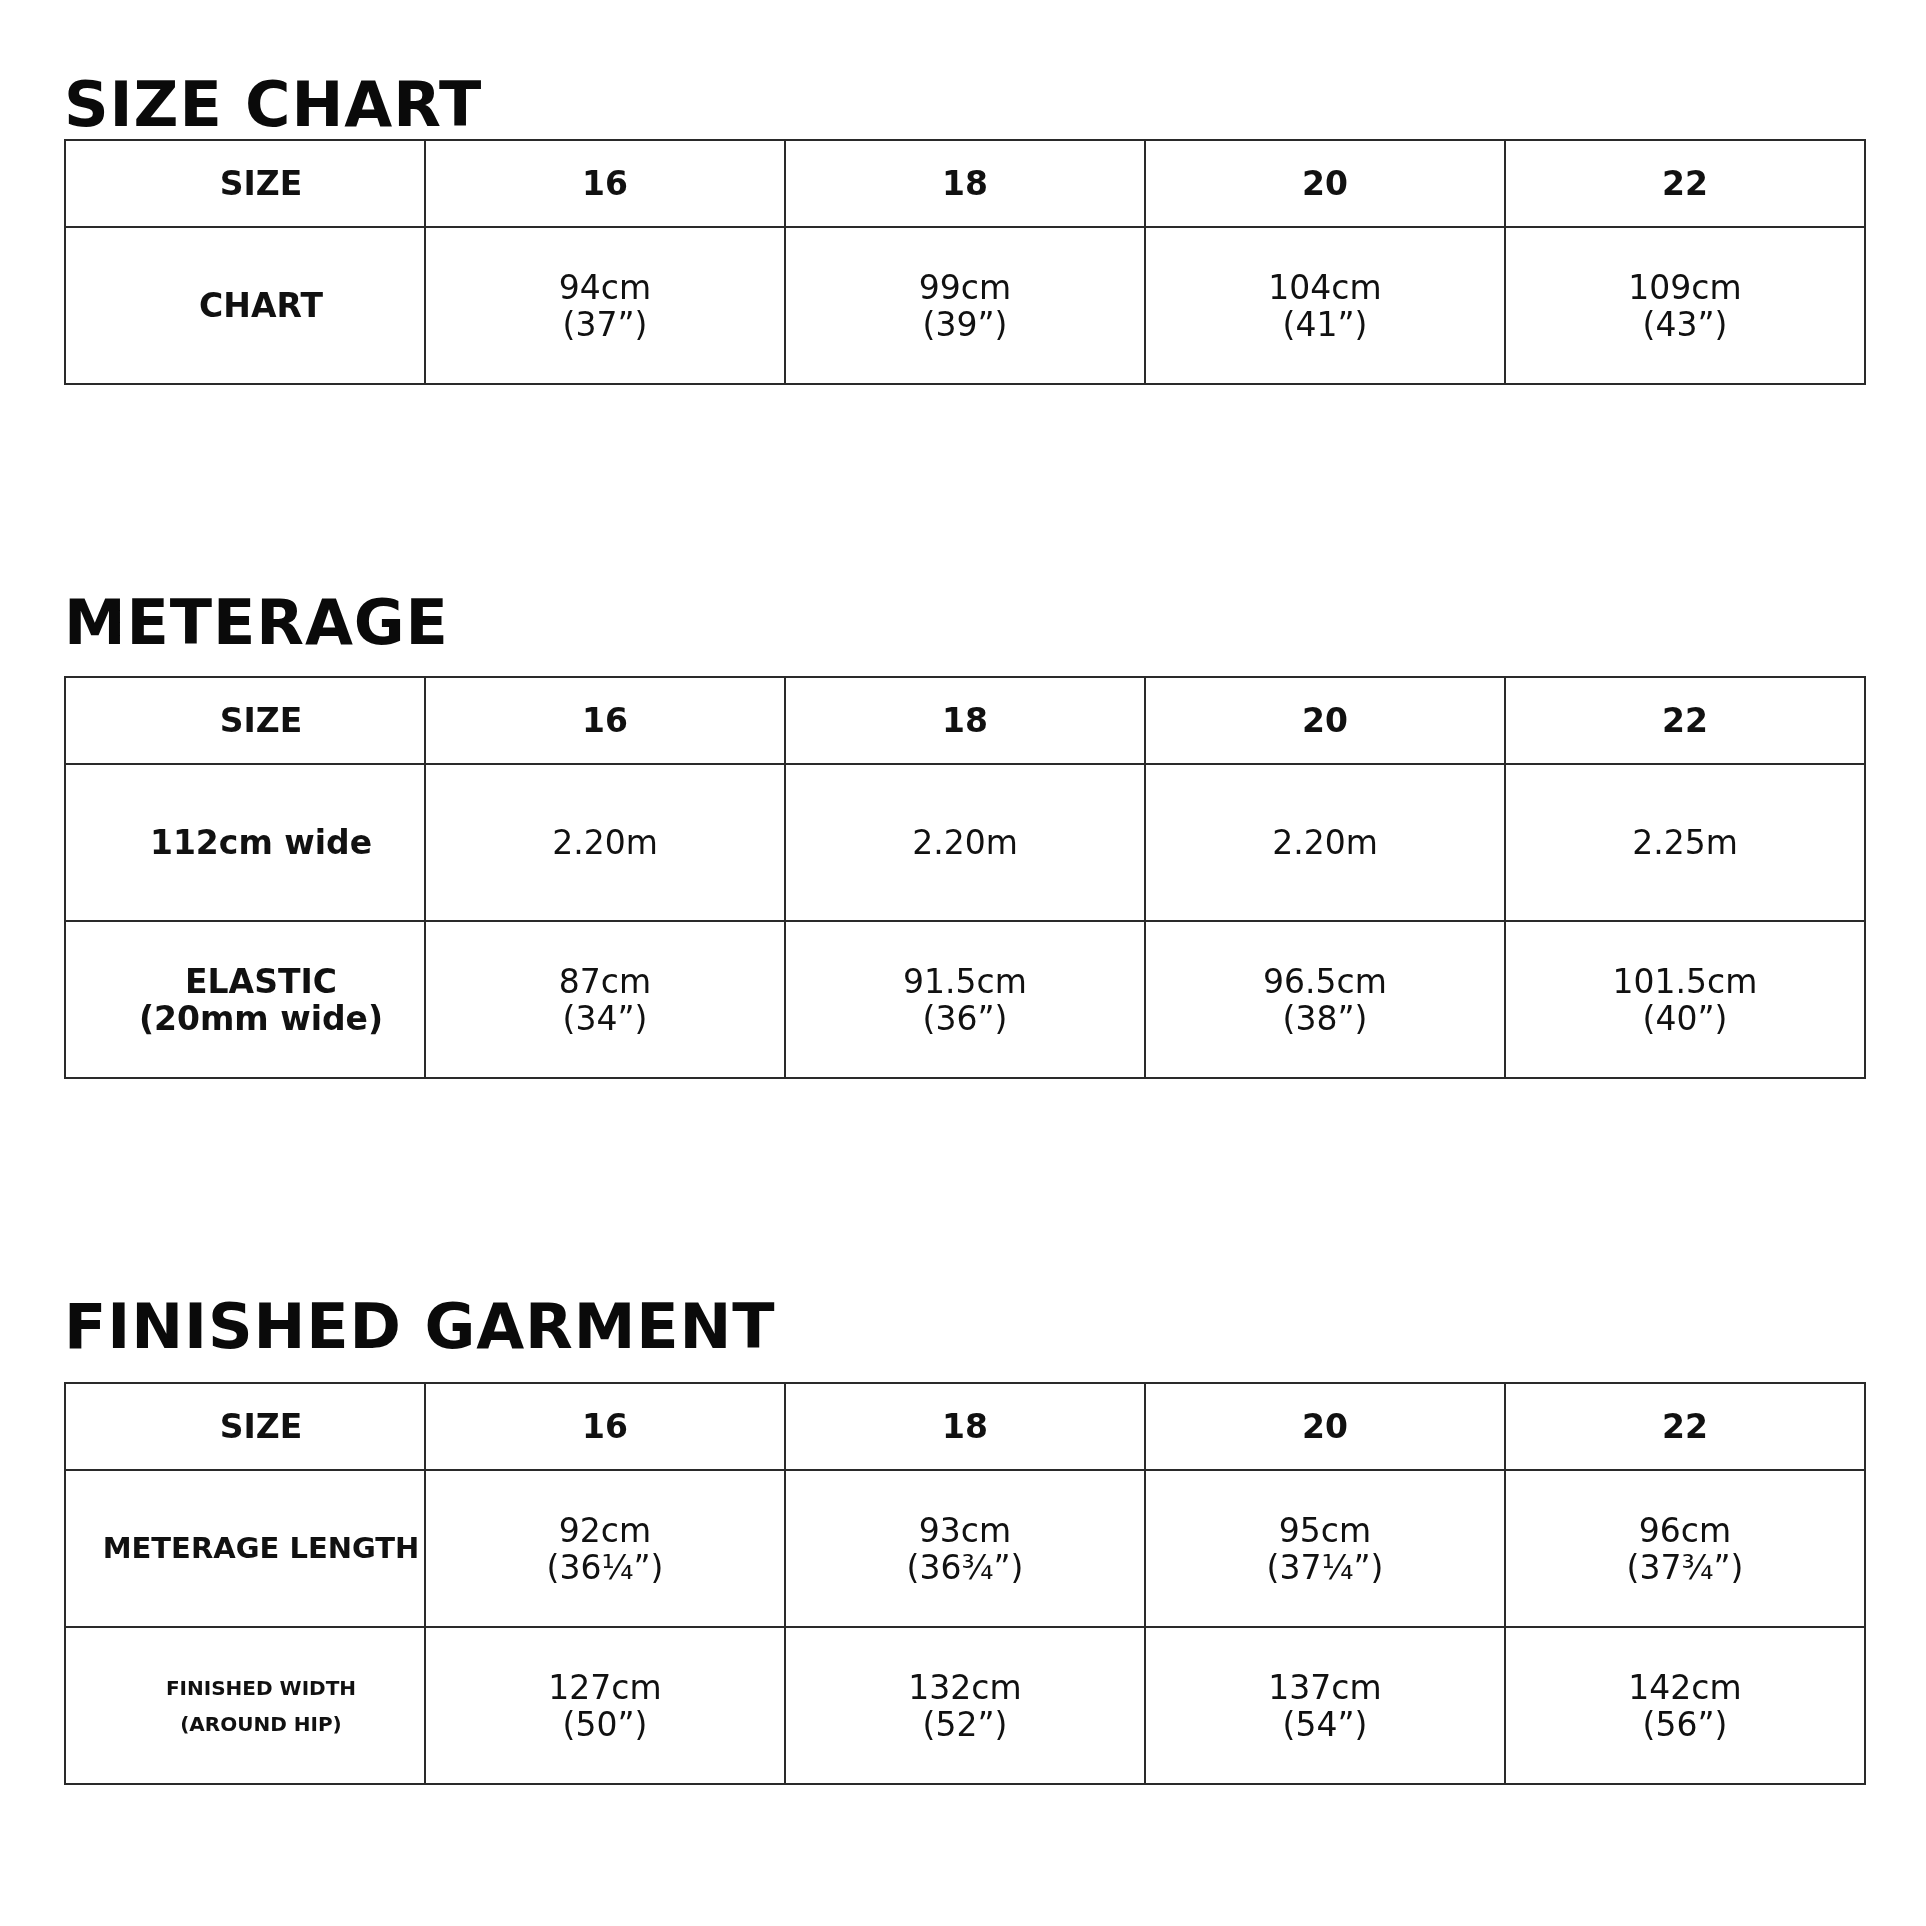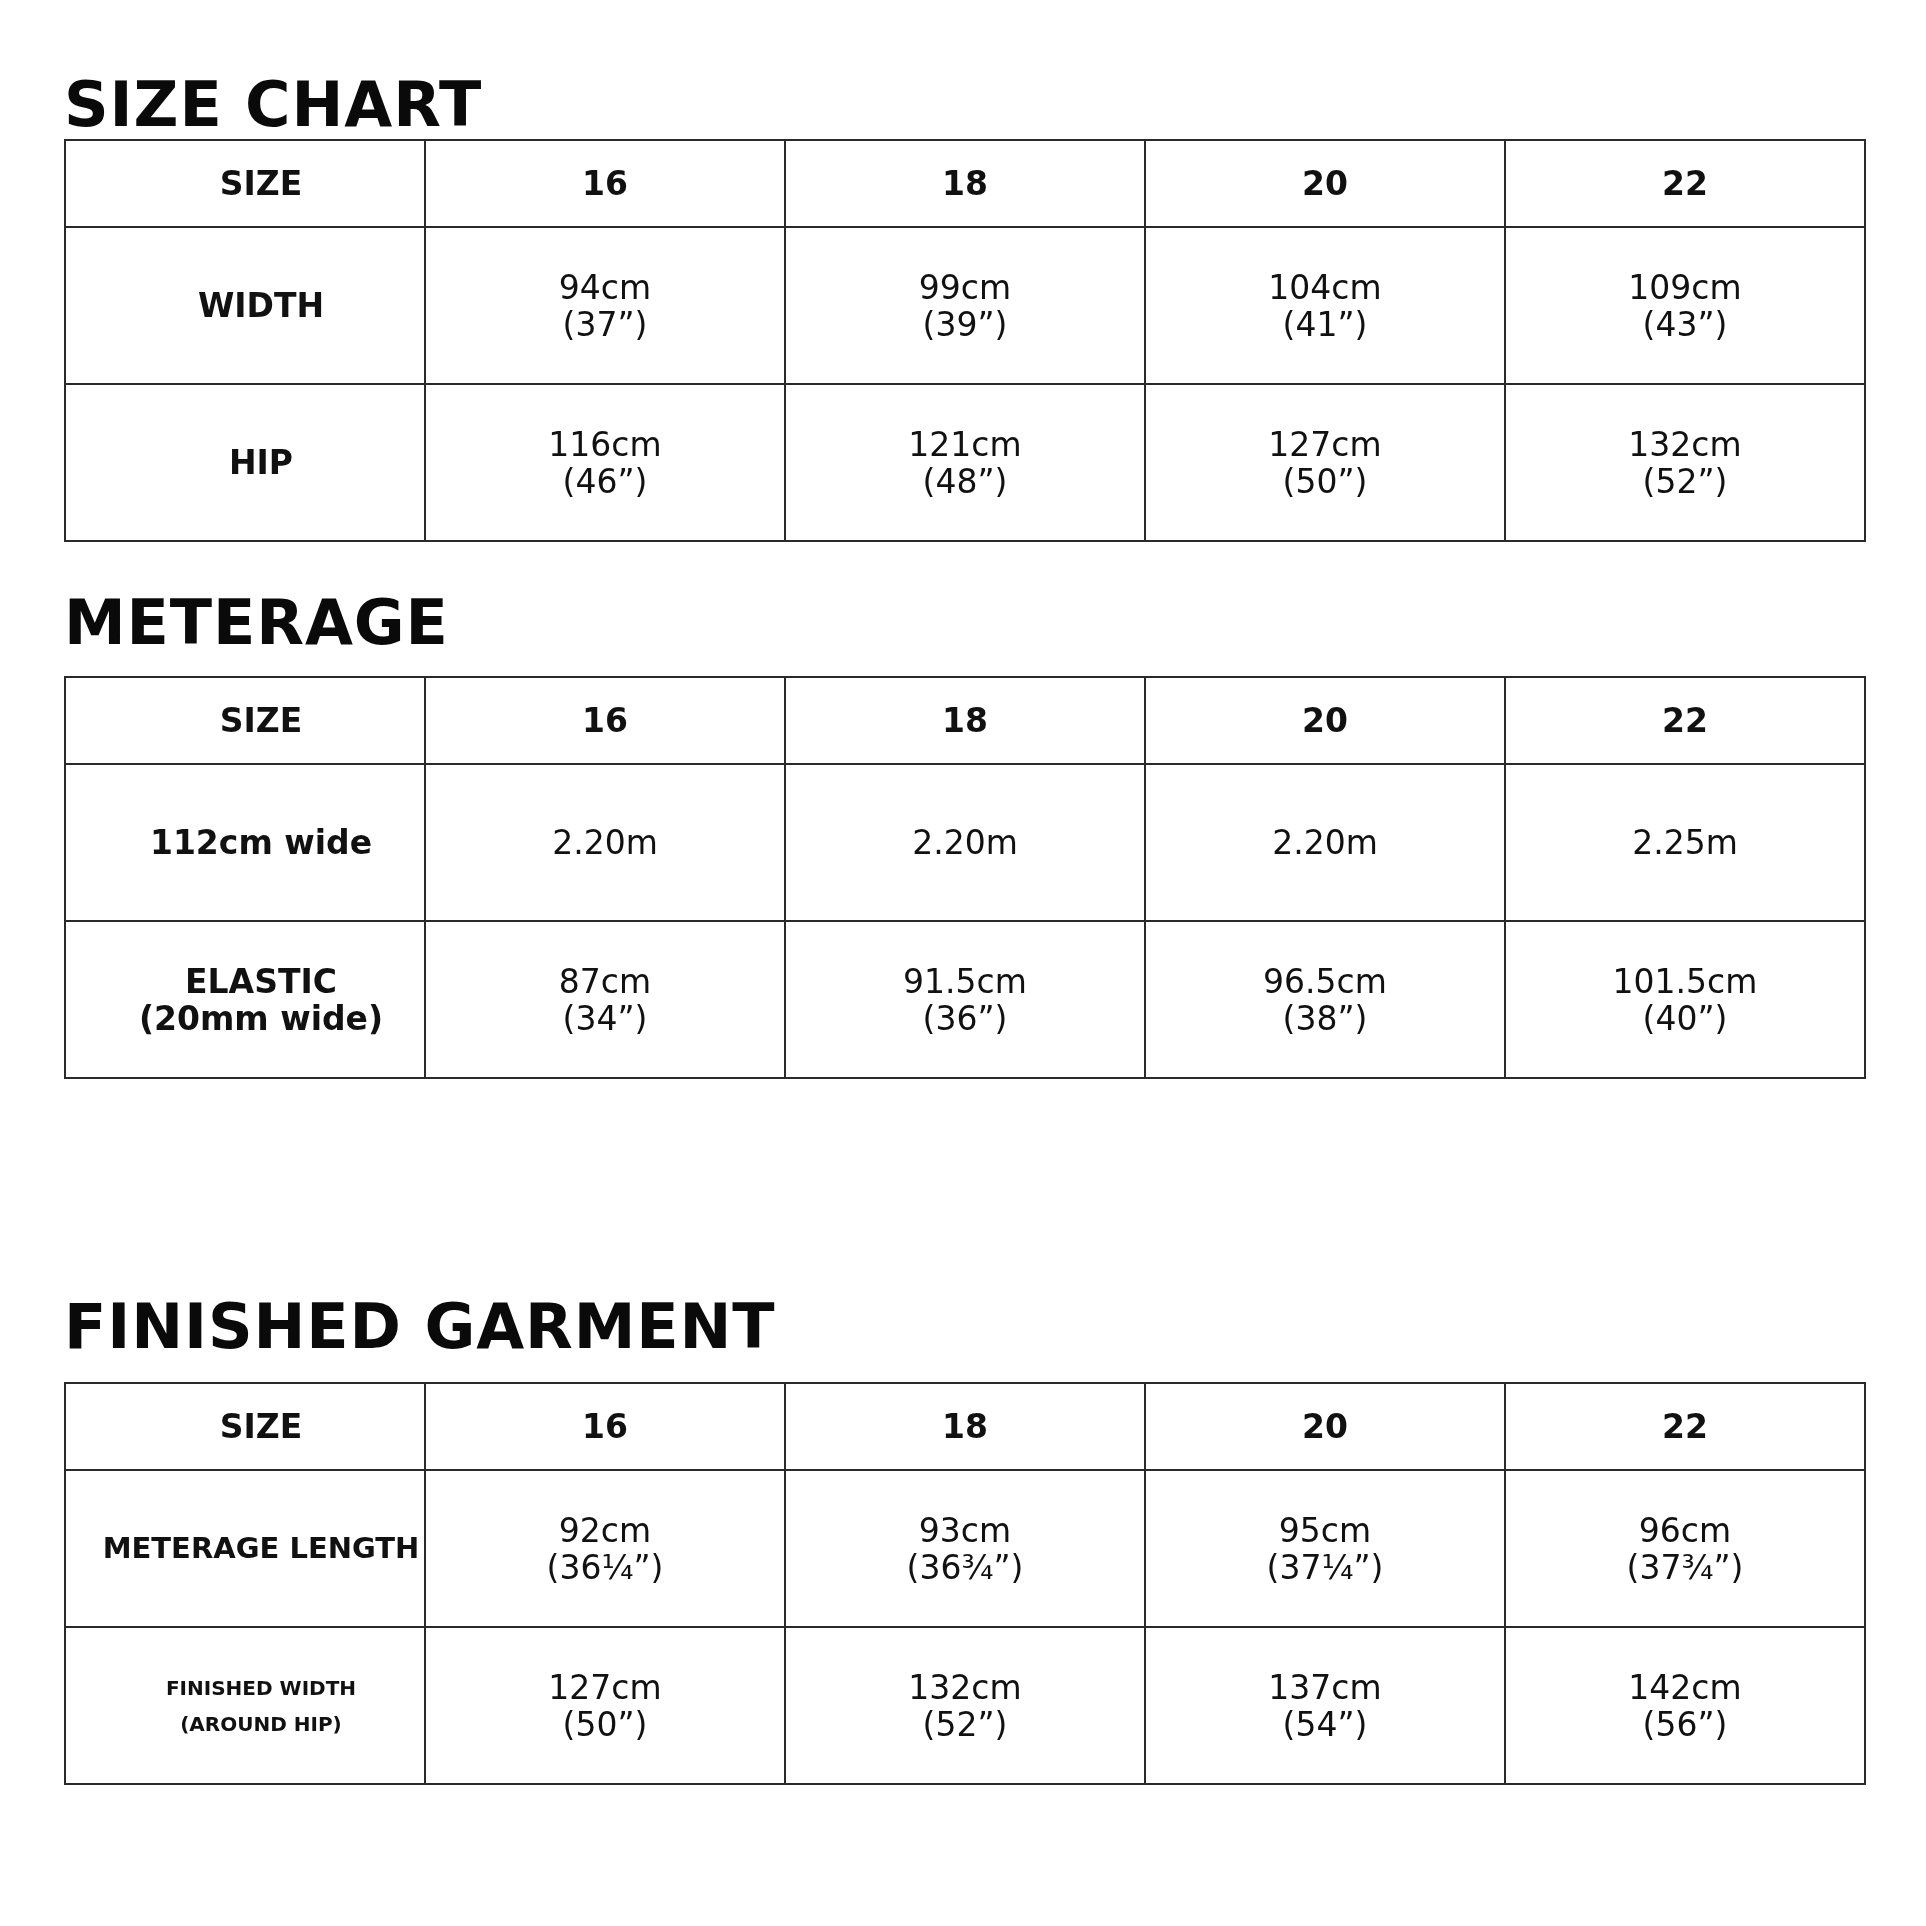--- a/index.html
+++ b/index.html
@@ -34,58 +34,37 @@
   <tbody>
       <tr class="head">
     <td class="label">SIZE</td>
     <td>16</td>
     <td>18</td>
     <td>20</td>
     <td>22</td>
   </tr>
   <tr class="body">
     <td class="label">
-          <span class="line">WIDTH</span>
+          <span class="line">CHART</span>
         </td>
     <td>
           <span class="line">94cm</span>
           <span class="line">(37”)</span>
         </td>
     <td>
           <span class="line">99cm</span>
           <span class="line">(39”)</span>
         </td>
     <td>
           <span class="line">104cm</span>
           <span class="line">(41”)</span>
         </td>
     <td>
           <span class="line">109cm</span>
           <span class="line">(43”)</span>
-        </td>
-  </tr>
-  <tr class="body">
-    <td class="label">
-          <span class="line">HIP</span>
-        </td>
-    <td>
-          <span class="line">116cm</span>
-          <span class="line">(46”)</span>
-        </td>
-    <td>
-          <span class="line">121cm</span>
-          <span class="line">(48”)</span>
-        </td>
-    <td>
-          <span class="line">127cm</span>
-          <span class="line">(50”)</span>
-        </td>
-    <td>
-          <span class="line">132cm</span>
-          <span class="line">(52”)</span>
         </td>
   </tr>
 </tbody>
   </table>
 
 <h1 class="section-title" style="top:592px;text-align:right;">METERAGE</h1>
 <table class="grid" style="top:676px;">
   <colgroup>
       <col class="c0">
       <col class="cn">

